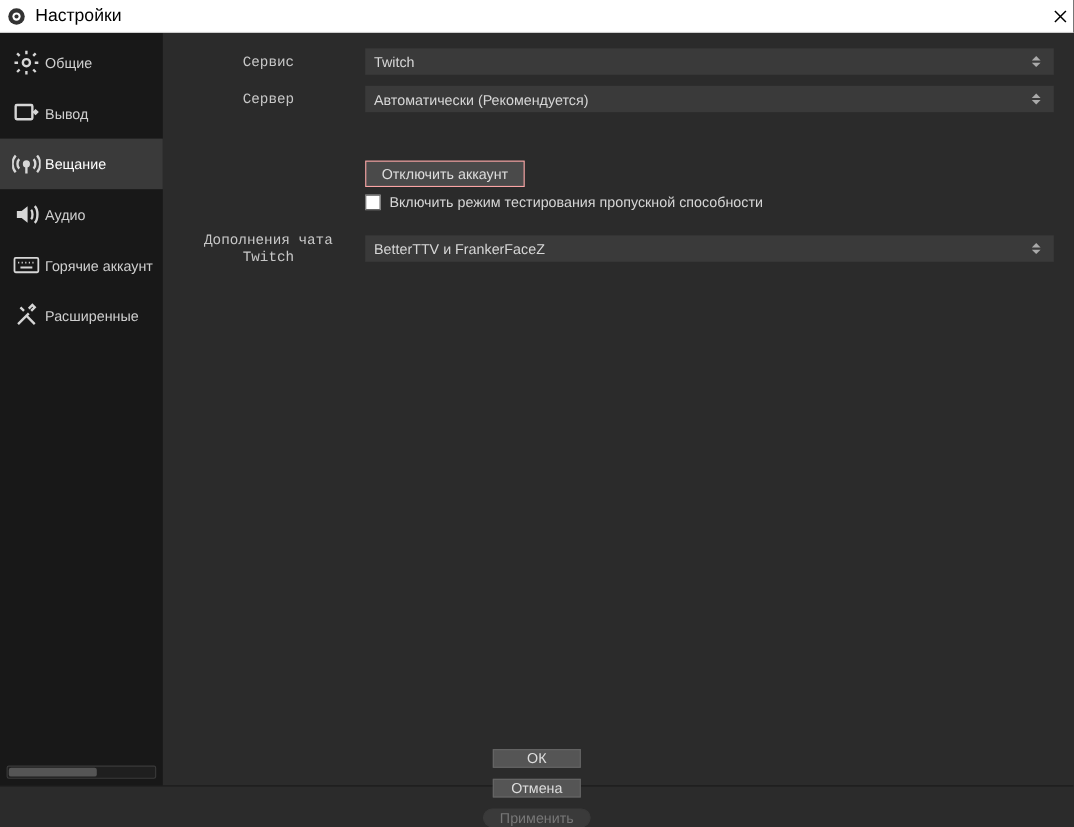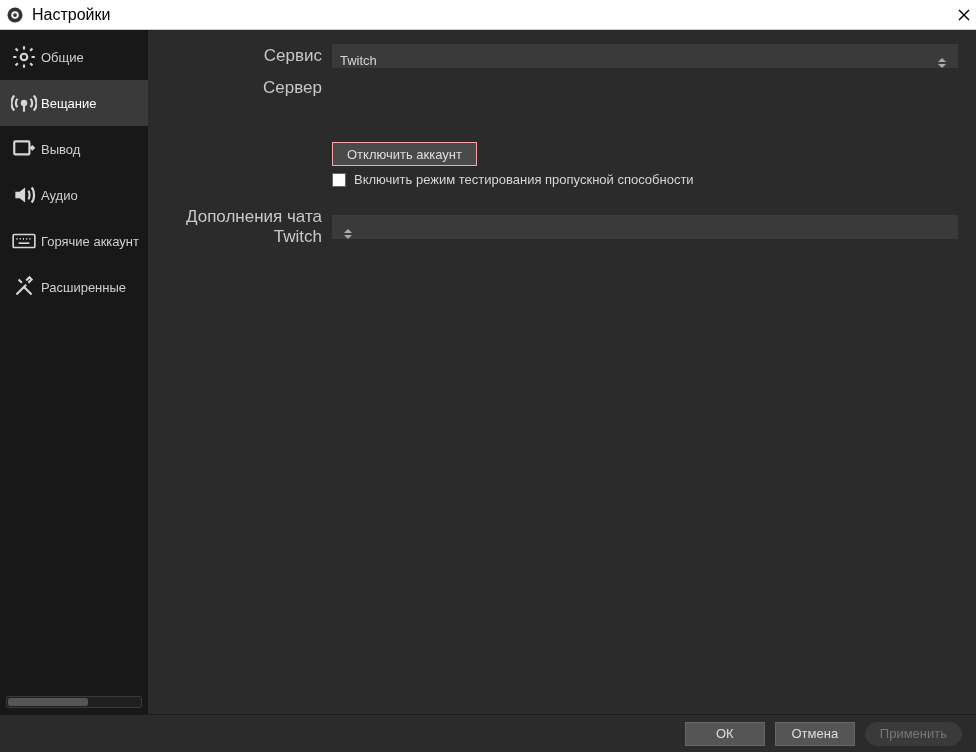--- a/index.html
+++ b/index.html
@@ -19,39 +19,39 @@
   .side-item .ic { width: 28px; height: 28px; display:flex; align-items:center; justify-content:center; flex:none; }
   .side-item.active { background: #3a3a3a; color:#fff; }
   .side-label { font-size: 13px; white-space: nowrap; }
 
   .sidebar-scroll { position:absolute; left:6px; right:6px; bottom:6px; height:12px; background:#1f1f1f; border:1px solid #3a3a3a; border-radius:2px; }
   .sidebar-scroll .thumb { position:absolute; left:1px; top:1px; height:8px; width:80px; background:#555; border-radius:2px; }
 
   .content { flex:1; padding: 14px 18px 0 18px; overflow:auto; }
   .form-row { display:flex; align-items:center; margin-bottom:10px; }
   .form-row.spacer { height:34px; margin-bottom:0; }
-  .form-label { width:166px; text-align:right; color:#c8c8c8; font-size:17px; padding-right:10px; }
+  .form-label { width:166px; text-align:center; color:#c8c8c8; font-size:13px; padding-right:10px;font-family:Liberation Mono, monospace; }
   .form-field { flex:1; }
 
-  .select { display:flex; align-items:flex-end; background:#3a3a3a; height:24px; padding:0 8px; position:relative; cursor:pointer; }
+  .select { display:flex; align-items:center; background:#3a3a3a; height:24px; padding:0 8px; position:relative; cursor:pointer; }
   .select .sel-text { flex:1; color:#d6d6d6; font-size:13px; }
   .select .spin { width:16px; display:flex; flex-direction:column; align-items:center; }
   .select .arr { width:0; height:0; border-left:4px solid transparent; border-right:4px solid transparent; }
   .select .arr.up { border-bottom:4px solid #aaa; margin-bottom:2px;}
   .select .arr.dn { border-top:4px solid #aaa; }
 
   .btn { display:inline-flex; align-items:center; justify-content:center; background:#4a4a4a; border:1px solid #fca5a5; height:24px; padding:0 14px; color:#ddd; font-size:13px; cursor:pointer; }
   .btn.disabled { color:#777; border-color:#3a3a3a; background:#3a3a3a; cursor:default; }
 
   .checkbox-row { display:flex; align-items:center; gap:8px; }
   .checkbox-row .box { width:14px; height:14px; background:#fff; border:1px solid #666; }
   .checkbox-row .lbl { font-size:13px; color:#d6d6d6; }
 
   
-  .footer { height:38px; background:#2b2b2b; display:flex; align-items:center; justify-content:flex-end; padding:0 14px; gap:10px; border-top:1px solid #1a1a1a; }
+  .footer { height:38px; background:#2b2b2b; display:flex; align-items:center; justify-content:flex-end; padding:0 14px; gap:10px; border-top:1px solid #1a1a1a;flex-direction:column; }
   .footer .btn { min-width:80px; background:#555; border:1px solid #666; height:24px; }
   .footer .btn.disabled { background:#3a3a3a; border-color:#3a3a3a;border-radius:12px; }
 
   svg { display:block; }
   .ic-svg { stroke:#d6d6d6; fill:none; }
 </style>
 </head>
 <body>
 
 <div class="titlebar">
@@ -78,39 +78,39 @@
     <div class="side-item">
       <span class="ic">
         <svg viewBox="0 0 24 24" width="26" height="26" class="ic-svg" stroke-width="2">
             <circle cx="12" cy="12" r="3"></circle>
             <path d="M12 2v3M12 19v3M4.2 4.2l2.1 2.1M17.7 17.7l2.1 2.1M2 12h3M19 12h3M4.2 19.8l2.1-2.1M17.7 6.3l2.1-2.1"></path>
           </svg>
       </span>
       <span class="side-label">Общие</span>
     </div>
 
+    <div class="side-item">
+      <span class="ic">
+        <svg viewBox="0 0 24 24" width="26" height="26" class="ic-svg" stroke-width="2">
+            <rect x="3" y="5" width="14" height="12" rx="1"></rect>
+            <path d="M17 11h4M19 9l2 2-2 2"></path>
+          </svg>
+      </span>
+      <span class="side-label">Вывод</span>
+    </div>
+
     <div class="side-item active">
       <span class="ic">
         <svg viewBox="0 0 24 24" width="26" height="26" class="ic-svg" stroke-width="2">
             <path d="M6 8c-2 2-2 6 0 8M18 8c2 2 2 6 0 8M3 5c-3.5 4-3.5 10 0 14M21 5c3.5 4 3.5 10 0 14"></path>
             <circle cx="12" cy="12" r="2" fill="#d6d6d6"></circle>
             <line x1="12" y1="14" x2="12" y2="20"></line>
           </svg>
       </span>
       <span class="side-label">Вещание</span>
-    </div>
-
-    <div class="side-item">
-      <span class="ic">
-        <svg viewBox="0 0 24 24" width="26" height="26" class="ic-svg" stroke-width="2">
-            <rect x="3" y="5" width="14" height="12" rx="1"></rect>
-            <path d="M17 11h4M19 9l2 2-2 2"></path>
-          </svg>
-      </span>
-      <span class="side-label">Вывод</span>
     </div>
 
     <div class="side-item">
       <span class="ic">
         <svg viewBox="0 0 24 24" width="26" height="26" class="ic-svg" stroke-width="2">
             <path d="M4 9v6h4l5 4V5L8 9H4z" fill="#d6d6d6" stroke="none"></path>
             <path d="M16 8c1.5 1.5 1.5 6.5 0 8M19 5c3 3 3 11 0 14"></path>
           </svg>
       </span>
       <span class="side-label">Аудио</span>
@@ -157,55 +157,65 @@
           <span class="spin">
               <span class="arr up"></span>
               <span class="arr dn"></span>
             </span>
         </div>
       </div>
     </div>
 
     <div class="form-row">
       <div class="form-label">Сервер</div>
-    </div>
-
-    <div class="form-row spacer"></div>
-
-    <div class="form-row">
-      <div class="form-label"></div>
-      <div class="form-field">
-        <div class="btn">
-          <span>Отключить аккаунт</span>
-        </div>
-      </div>
-    </div>
-
-    <div class="form-row" style="margin-top:-4px;">
-      <div class="form-label"></div>
-      <div class="form-field">
-        <div class="checkbox-row">
-          <span class="box"></span>
-          <span class="lbl">Включить режим тестирования пропускной способности</span>
-        </div>
-      </div>
-    </div>
-
-    <div class="form-row" style="margin-top:20px;">
-      <div class="form-label">Дополнения чата Twitch</div>
       <div class="form-field">
         <div class="select">
+          <span class="sel-text">Автоматически (Рекомендуется)</span>
           <span class="spin">
               <span class="arr up"></span>
               <span class="arr dn"></span>
             </span>
         </div>
       </div>
     </div>
 
+    <div class="form-row spacer"></div>
+
+    <div class="form-row">
+      <div class="form-label"></div>
+      <div class="form-field">
+        <div class="btn">
+          <span>Отключить аккаунт</span>
+        </div>
+      </div>
+    </div>
+
+    <div class="form-row" style="margin-top:-4px;">
+      <div class="form-label"></div>
+      <div class="form-field">
+        <div class="checkbox-row">
+          <span class="box"></span>
+          <span class="lbl">Включить режим тестирования пропускной способности</span>
+        </div>
+      </div>
+    </div>
+
+    <div class="form-row" style="margin-top:20px;">
+      <div class="form-label">Дополнения чата Twitch</div>
+      <div class="form-field">
+        <div class="select">
+          <span class="sel-text">BetterTTV и FrankerFaceZ</span>
+          <span class="spin">
+              <span class="arr up"></span>
+              <span class="arr dn"></span>
+            </span>
+        </div>
+      </div>
+    </div>
+
   </div>
 </div>
 
 <div class="footer">
   <div class="btn">
     <span>ОК</span>
   </div>
   <div class="btn">
     <span>Отмена</span>
   </div>

